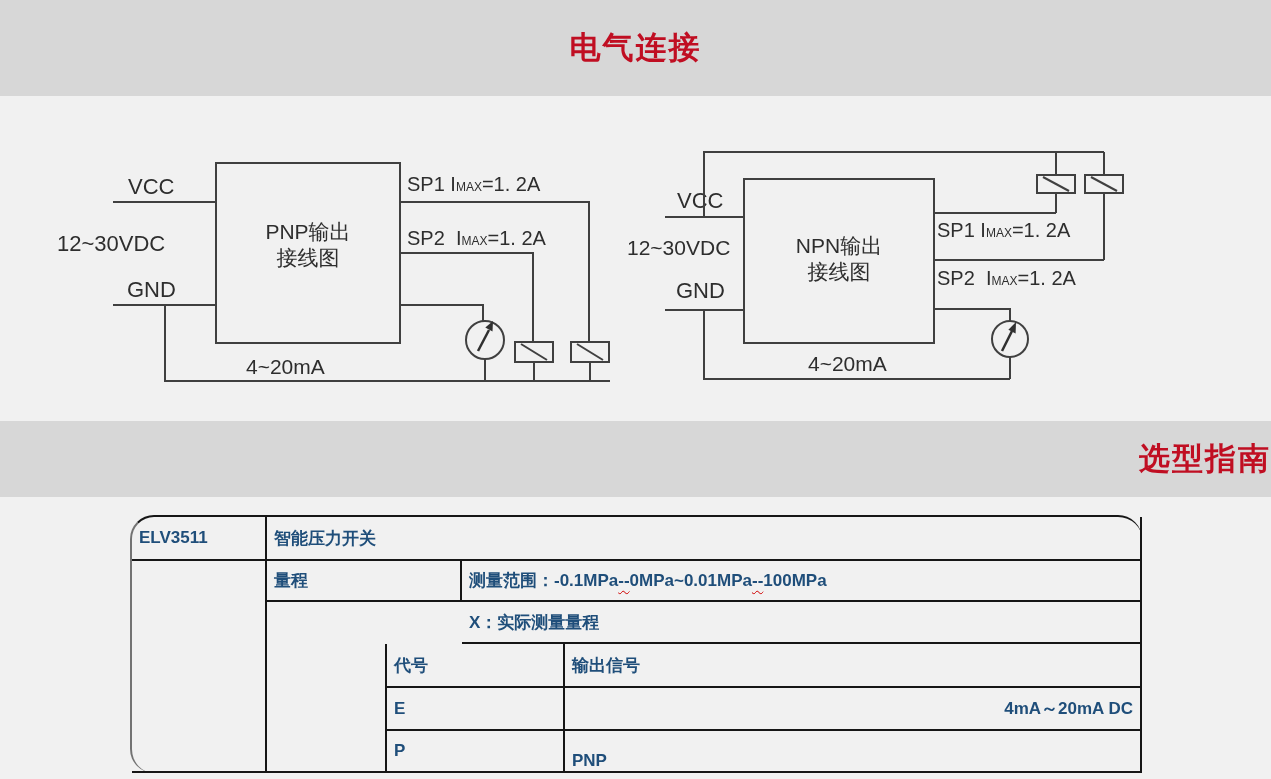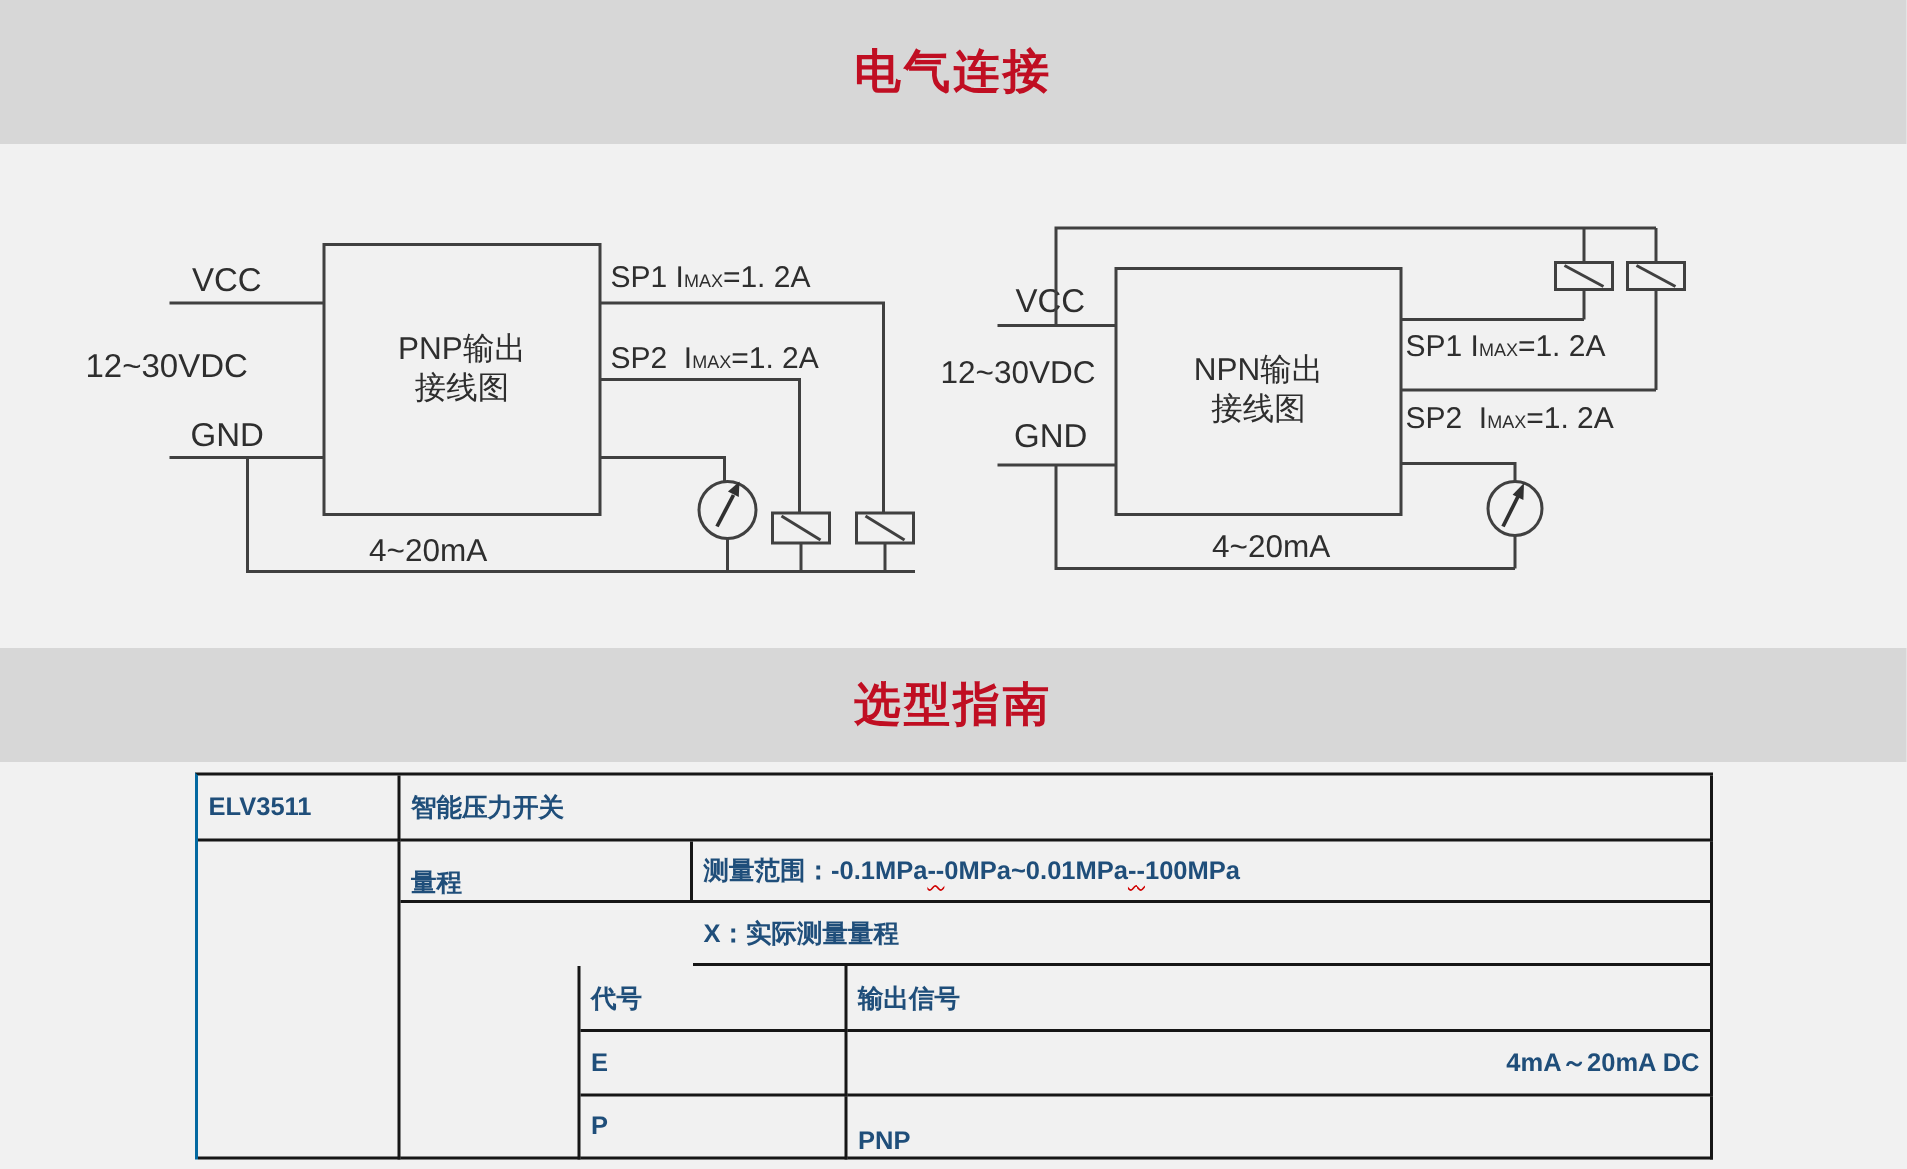--- a/index.html
+++ b/index.html
@@ -5,59 +5,59 @@
   html,body{margin:0;padding:0;}
   body{
     width:1271px;height:779px;position:relative;overflow:hidden;
     background:#f1f1f1;font-family:"Liberation Sans",sans-serif;
   }
   .banner{
     position:absolute;left:0;width:1271px;background:#d7d7d7;
     display:flex;align-items:center;justify-content:center;
   }
   .banner-electrical{top:0;height:96px;}
-  .banner-selection{top:432px;height:76px;}
+  .banner-selection{top:421px;height:76px;justify-content:flex-end;}
   .banner-title{
     font-size:31px;font-weight:bold;color:#c00e22;letter-spacing:2px;
   }
   .diagram-layer{position:absolute;left:0;top:0;width:1271px;height:779px;}
   .wire{stroke:#404040;stroke-width:2;fill:none;}
   .dbox{stroke:#404040;stroke-width:2;fill:none;}
   .needle{stroke:#303030;stroke-width:2.5;fill:none;}
   .arrowhead{fill:#303030;stroke:none;}
   .dtext{fill:#2e2e2e;font-family:"Liberation Sans",sans-serif;white-space:pre;}
   .t22{font-size:22px;}
   .t21{font-size:21px;}
   .t20{font-size:20px;}
   .sub{font-size:12px;}
   .boxlabel{font-size:21px;text-anchor:middle;}
   .sel-table{
     position:absolute;left:130px;top:515px;
     display:grid;
     grid-template-columns:135px 120px 75px 103px 577px;
     grid-template-rows:44px 41px 42px 44px 43px 42px;
-    border-top:2px solid #161616;border-left:2px solid #0369a1;
+    border-top:2px solid #161616;border-left:2px solid #737373;border-radius:24px;
   }
   .cell{
     border-right:2px solid #161616;border-bottom:2px solid #161616;
     box-sizing:border-box;display:flex;align-items:center;
     padding:0 7px;font-weight:bold;font-size:17px;color:#1f4e7a;
     overflow:hidden;
   }
   .cell span{white-space:pre;}
   .wavy{
     text-decoration-line:underline;text-decoration-style:wavy;
     text-decoration-color:#d00000;text-decoration-thickness:1px;
     text-underline-offset:4px;
   }
   
   .c-model   {grid-column:1;grid-row:1;}
   .c-desc    {grid-column:2 / span 4;grid-row:1;}
   .c-left    {grid-column:1;grid-row:2 / span 5;}
-  .c-range   {grid-column:2 / span 2;grid-row:2;align-items:flex-end;}
+  .c-range   {grid-column:2 / span 2;grid-row:2;}
   .c-rangeval{grid-column:4 / span 2;grid-row:2;}
   .c-code    {grid-column:2 / span 2;grid-row:3;}
   .c-codedesc{grid-column:4 / span 2;grid-row:3;}
   .c-sub     {grid-column:2;grid-row:4 / span 3;}
   .c-codehdr {grid-column:3 / span 2;grid-row:4;}
   .c-sighdr  {grid-column:5;grid-row:4;}
   .c-e       {grid-column:3 / span 2;grid-row:5;}
   .c-esig    {grid-column:5;grid-row:5;justify-content:flex-end;}
   .c-p       {grid-column:3 / span 2;grid-row:6;}
   .c-psig    {grid-column:5;grid-row:6;align-items:flex-end;}

